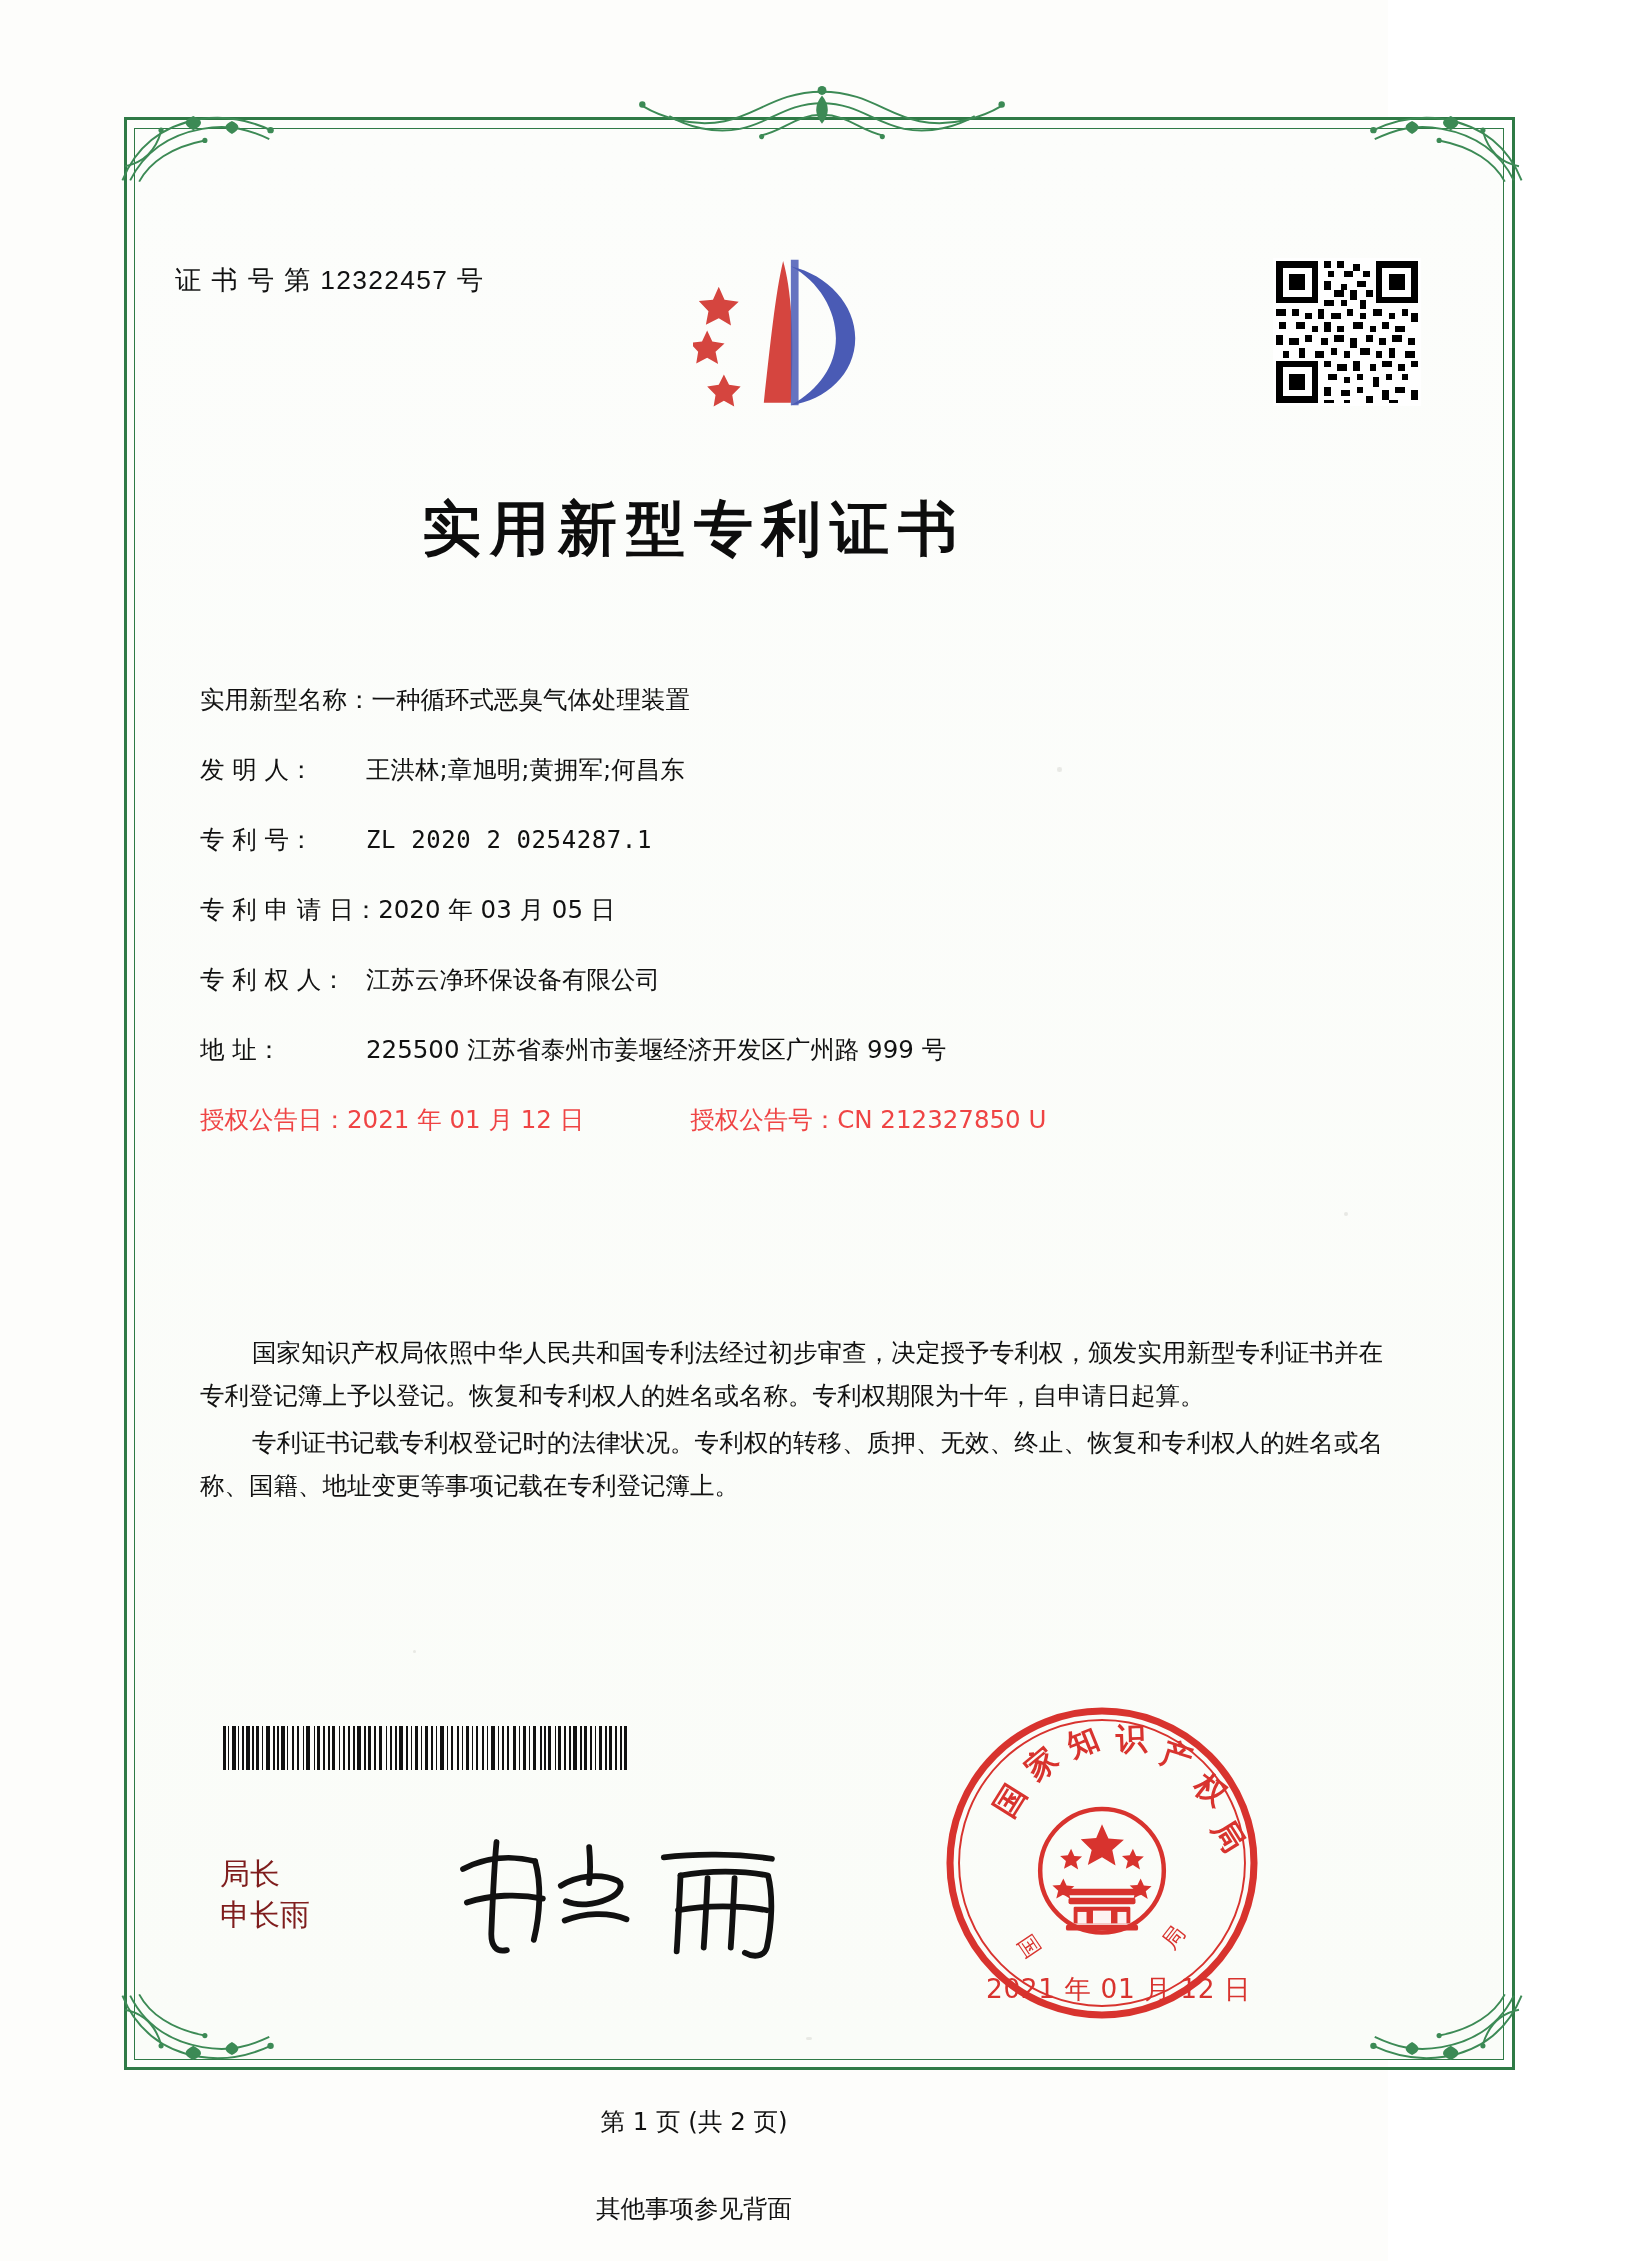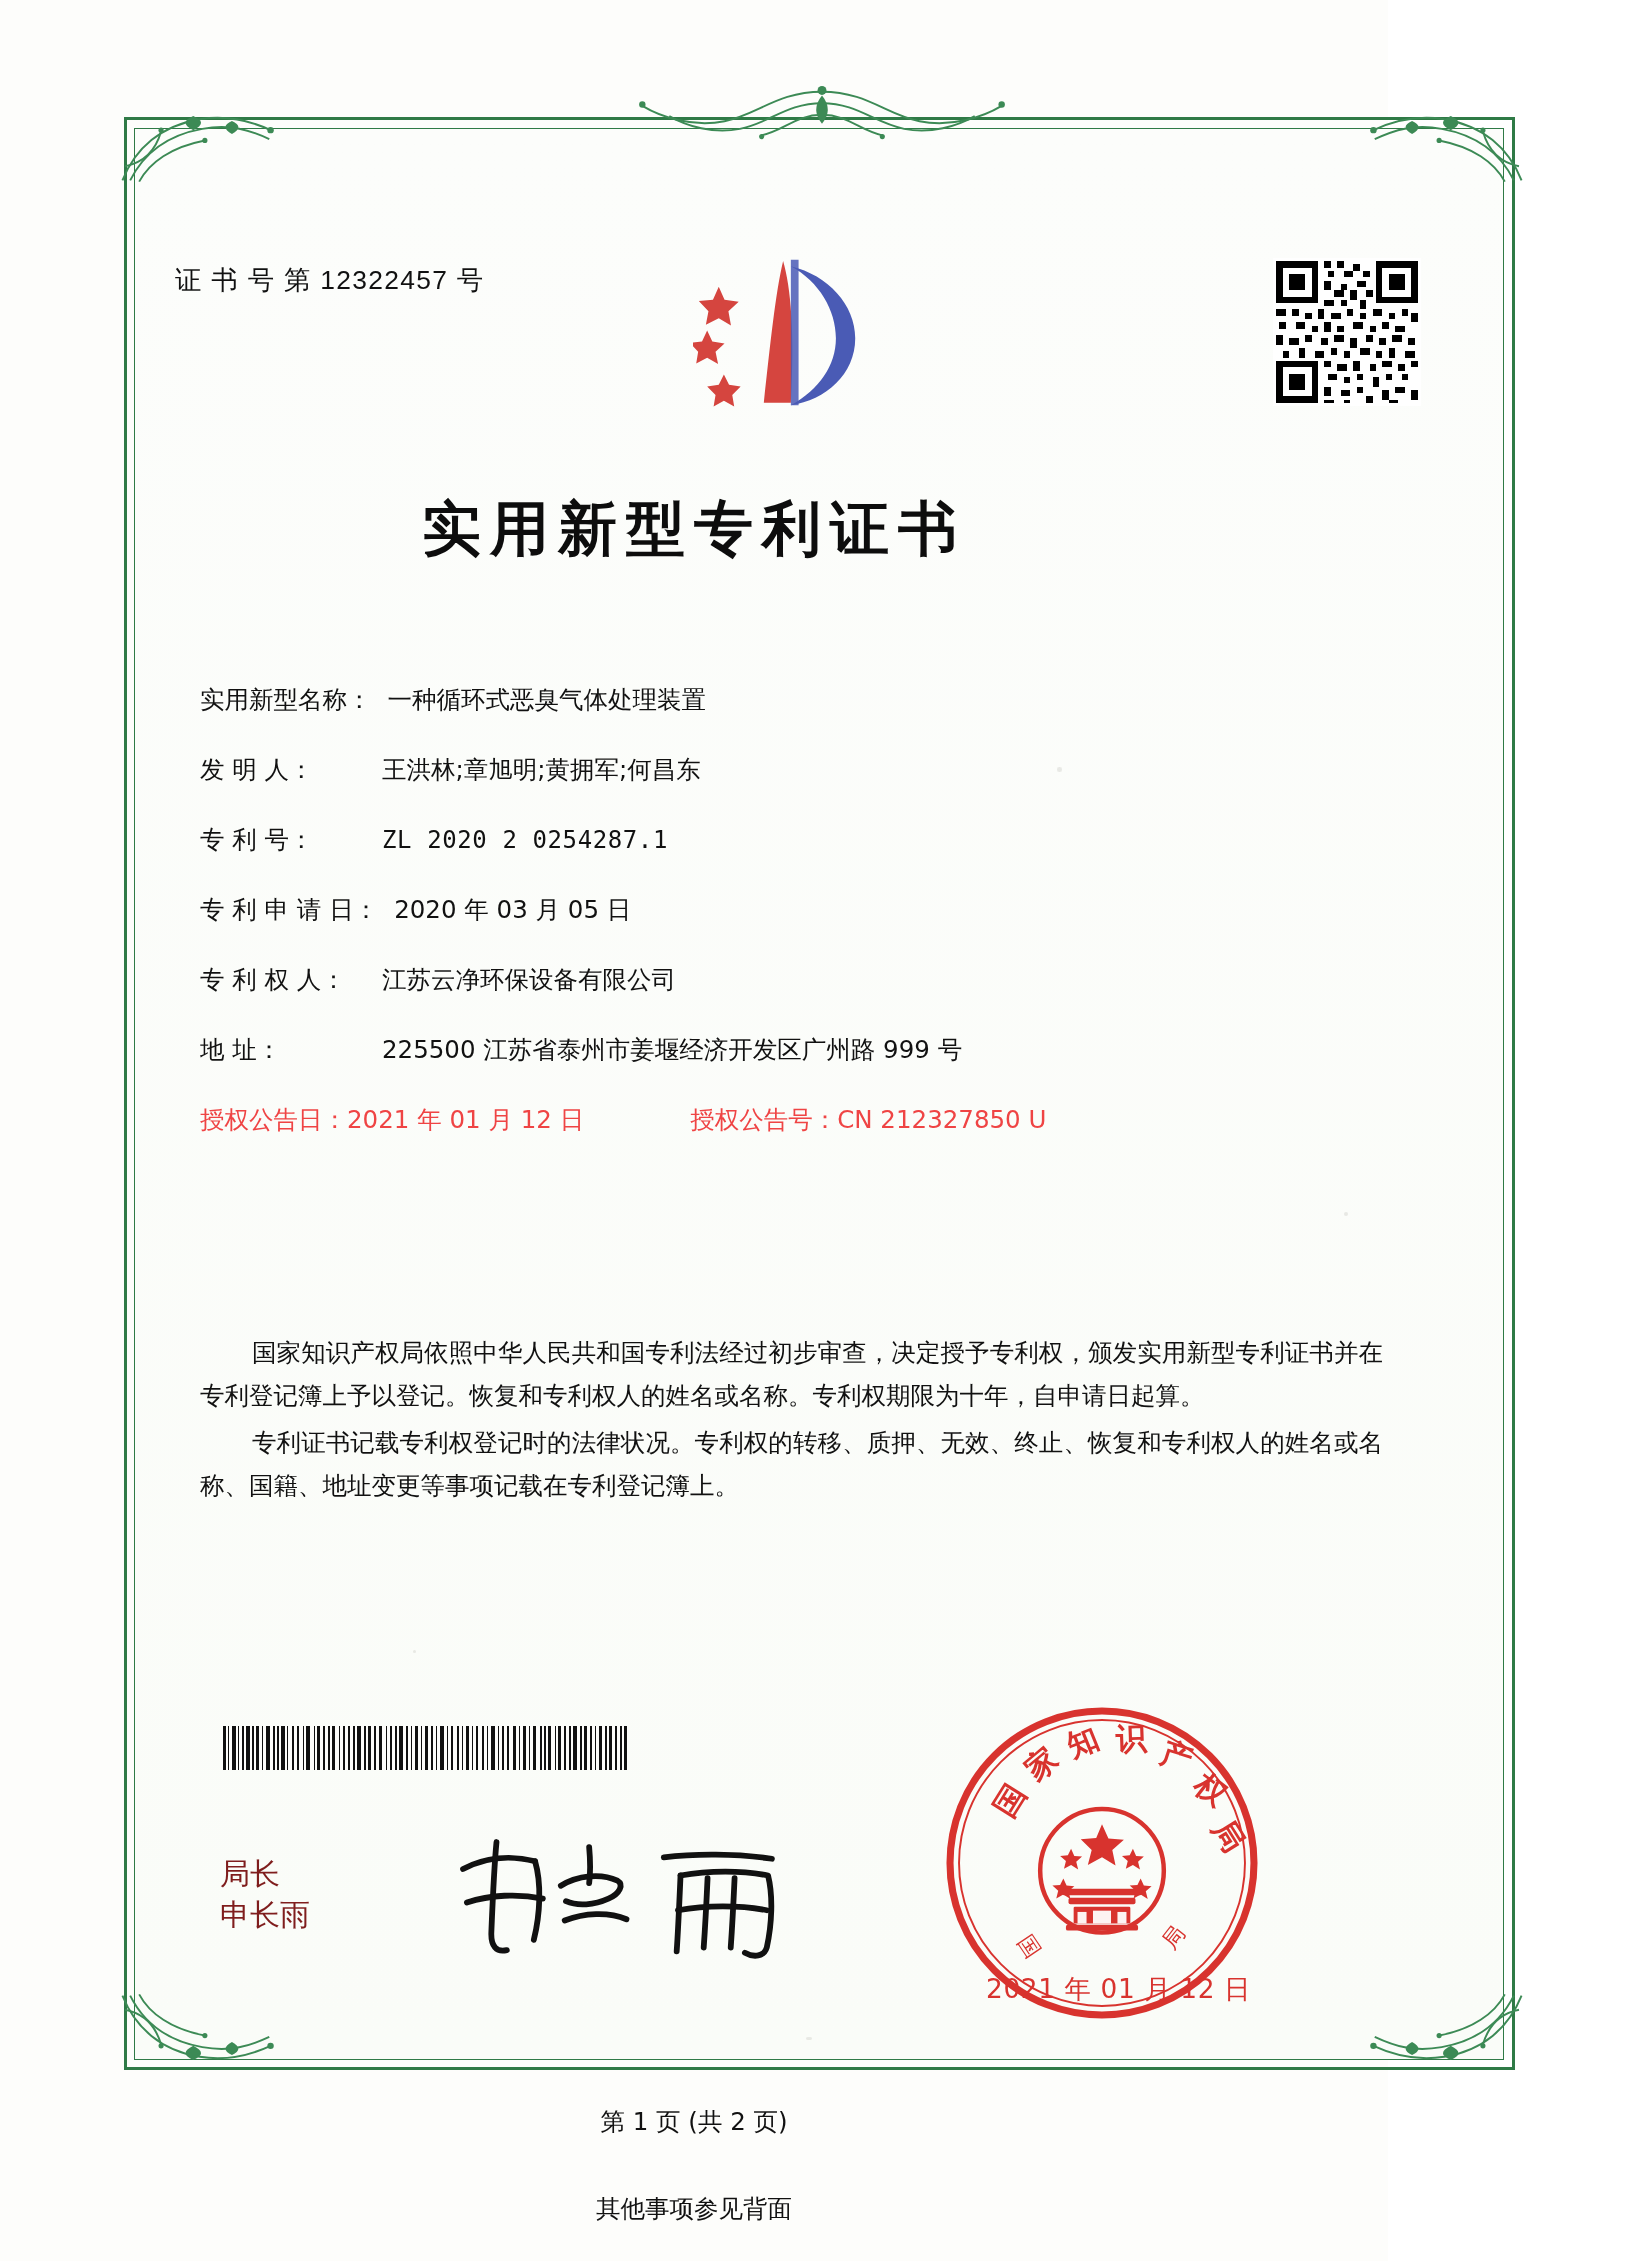--- a/index.html
+++ b/index.html
@@ -112,21 +112,20 @@
     width: 1225px;
   }
   .field-row {
     display: flex;
     align-items: baseline;
     margin-bottom: 37px;
     font-size: 24.5px;
     color: #111;
     font-family: "DejaVu Sans", "Liberation Sans", sans-serif;
     white-space: nowrap;
-    gap: 16px;
   }
   .field-label {
     display: inline-block;
     min-width: 166px;
     letter-spacing: 0px;
   }
   .field-value {
     font-family: "DejaVu Sans", "Liberation Sans", sans-serif;
   }
   .field-value.mono {

